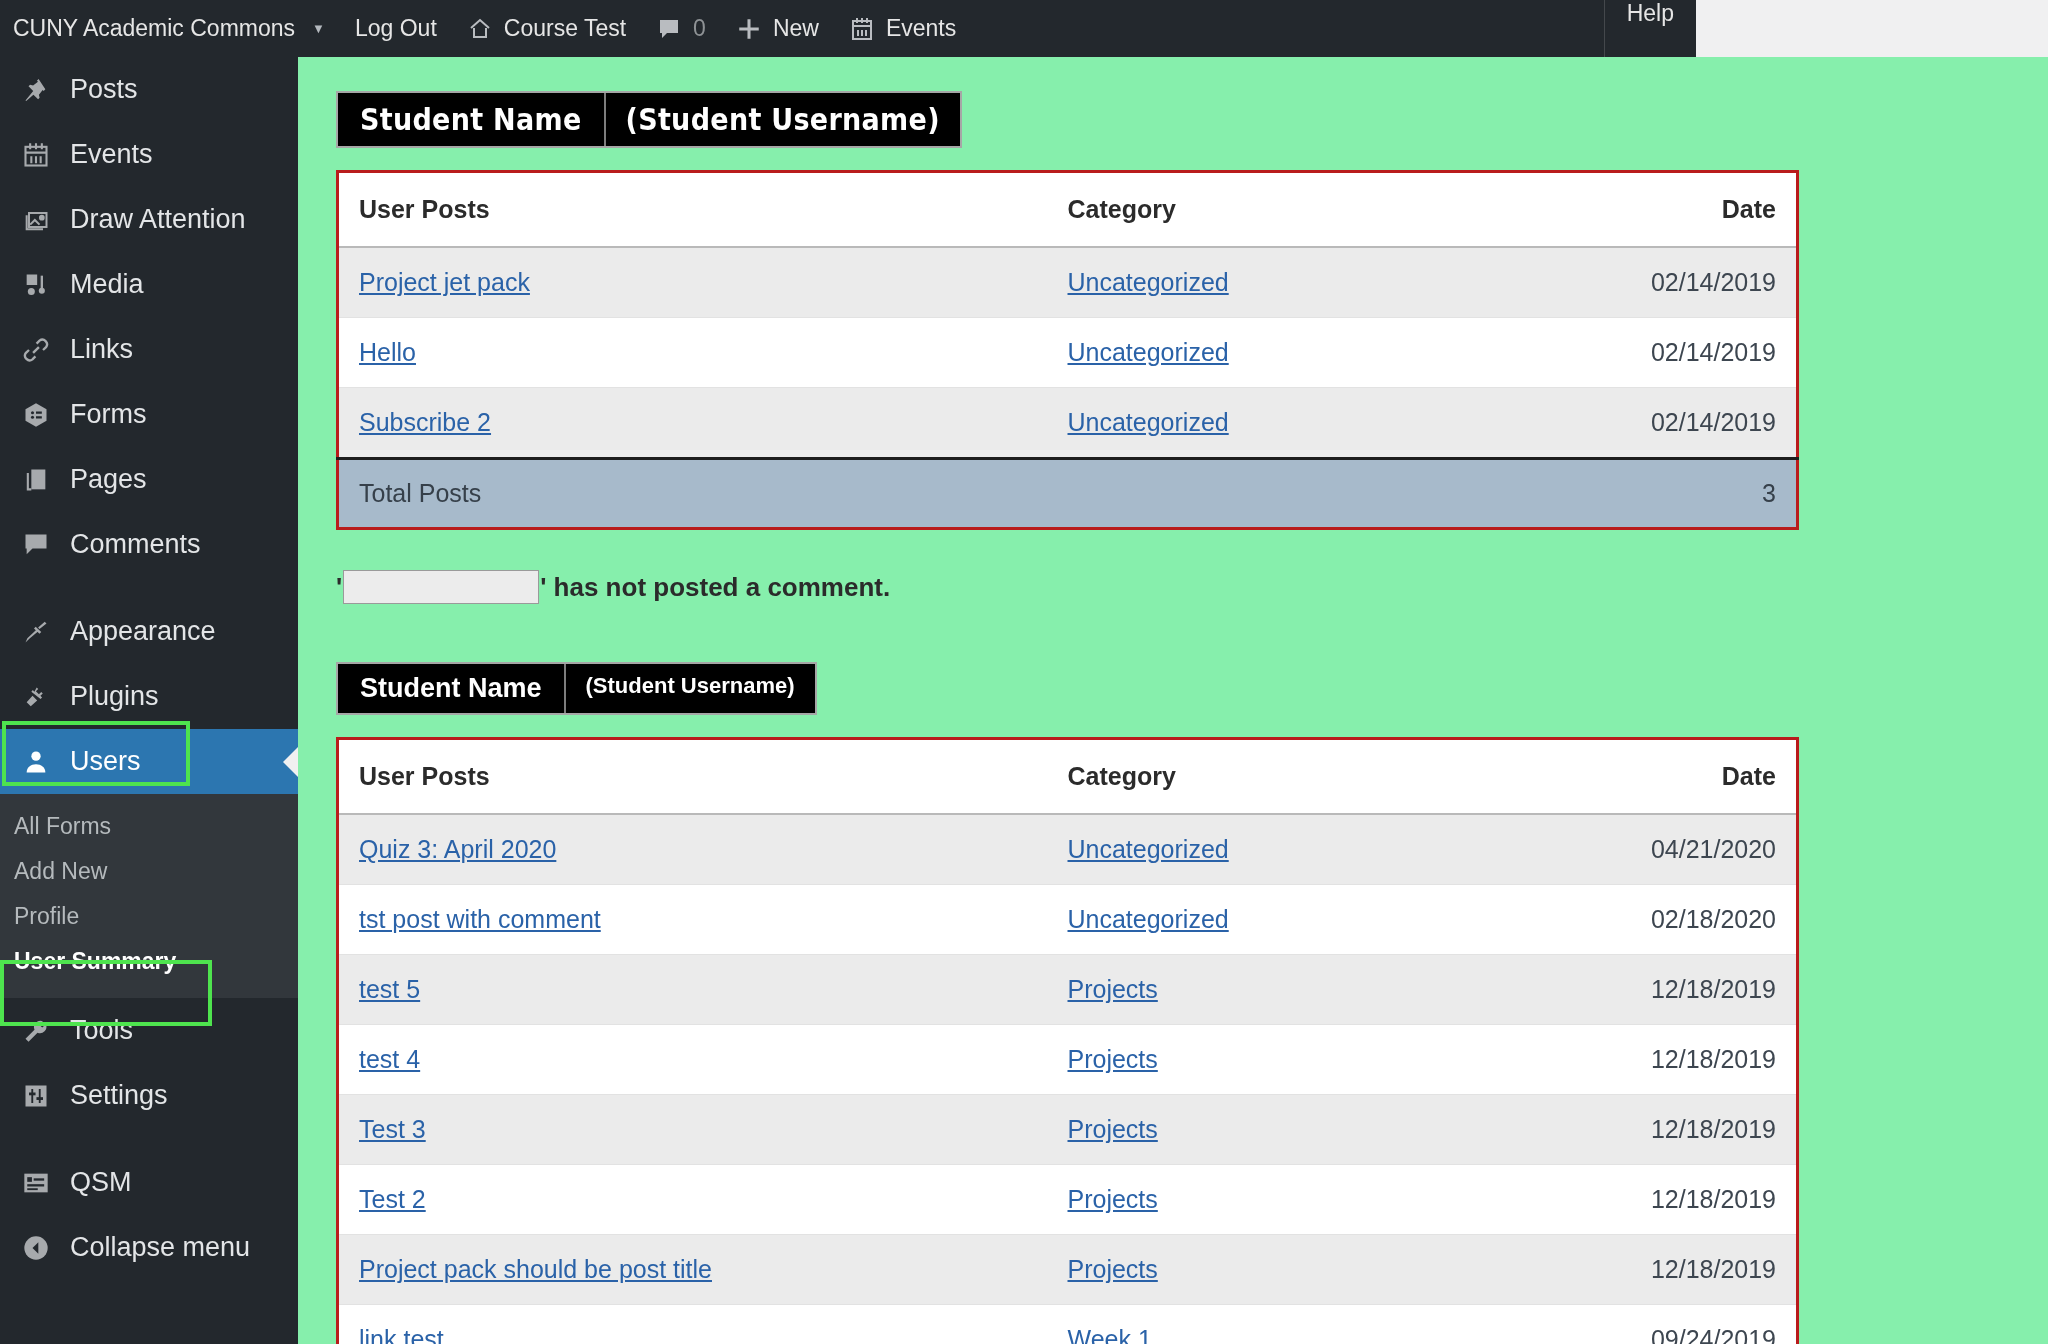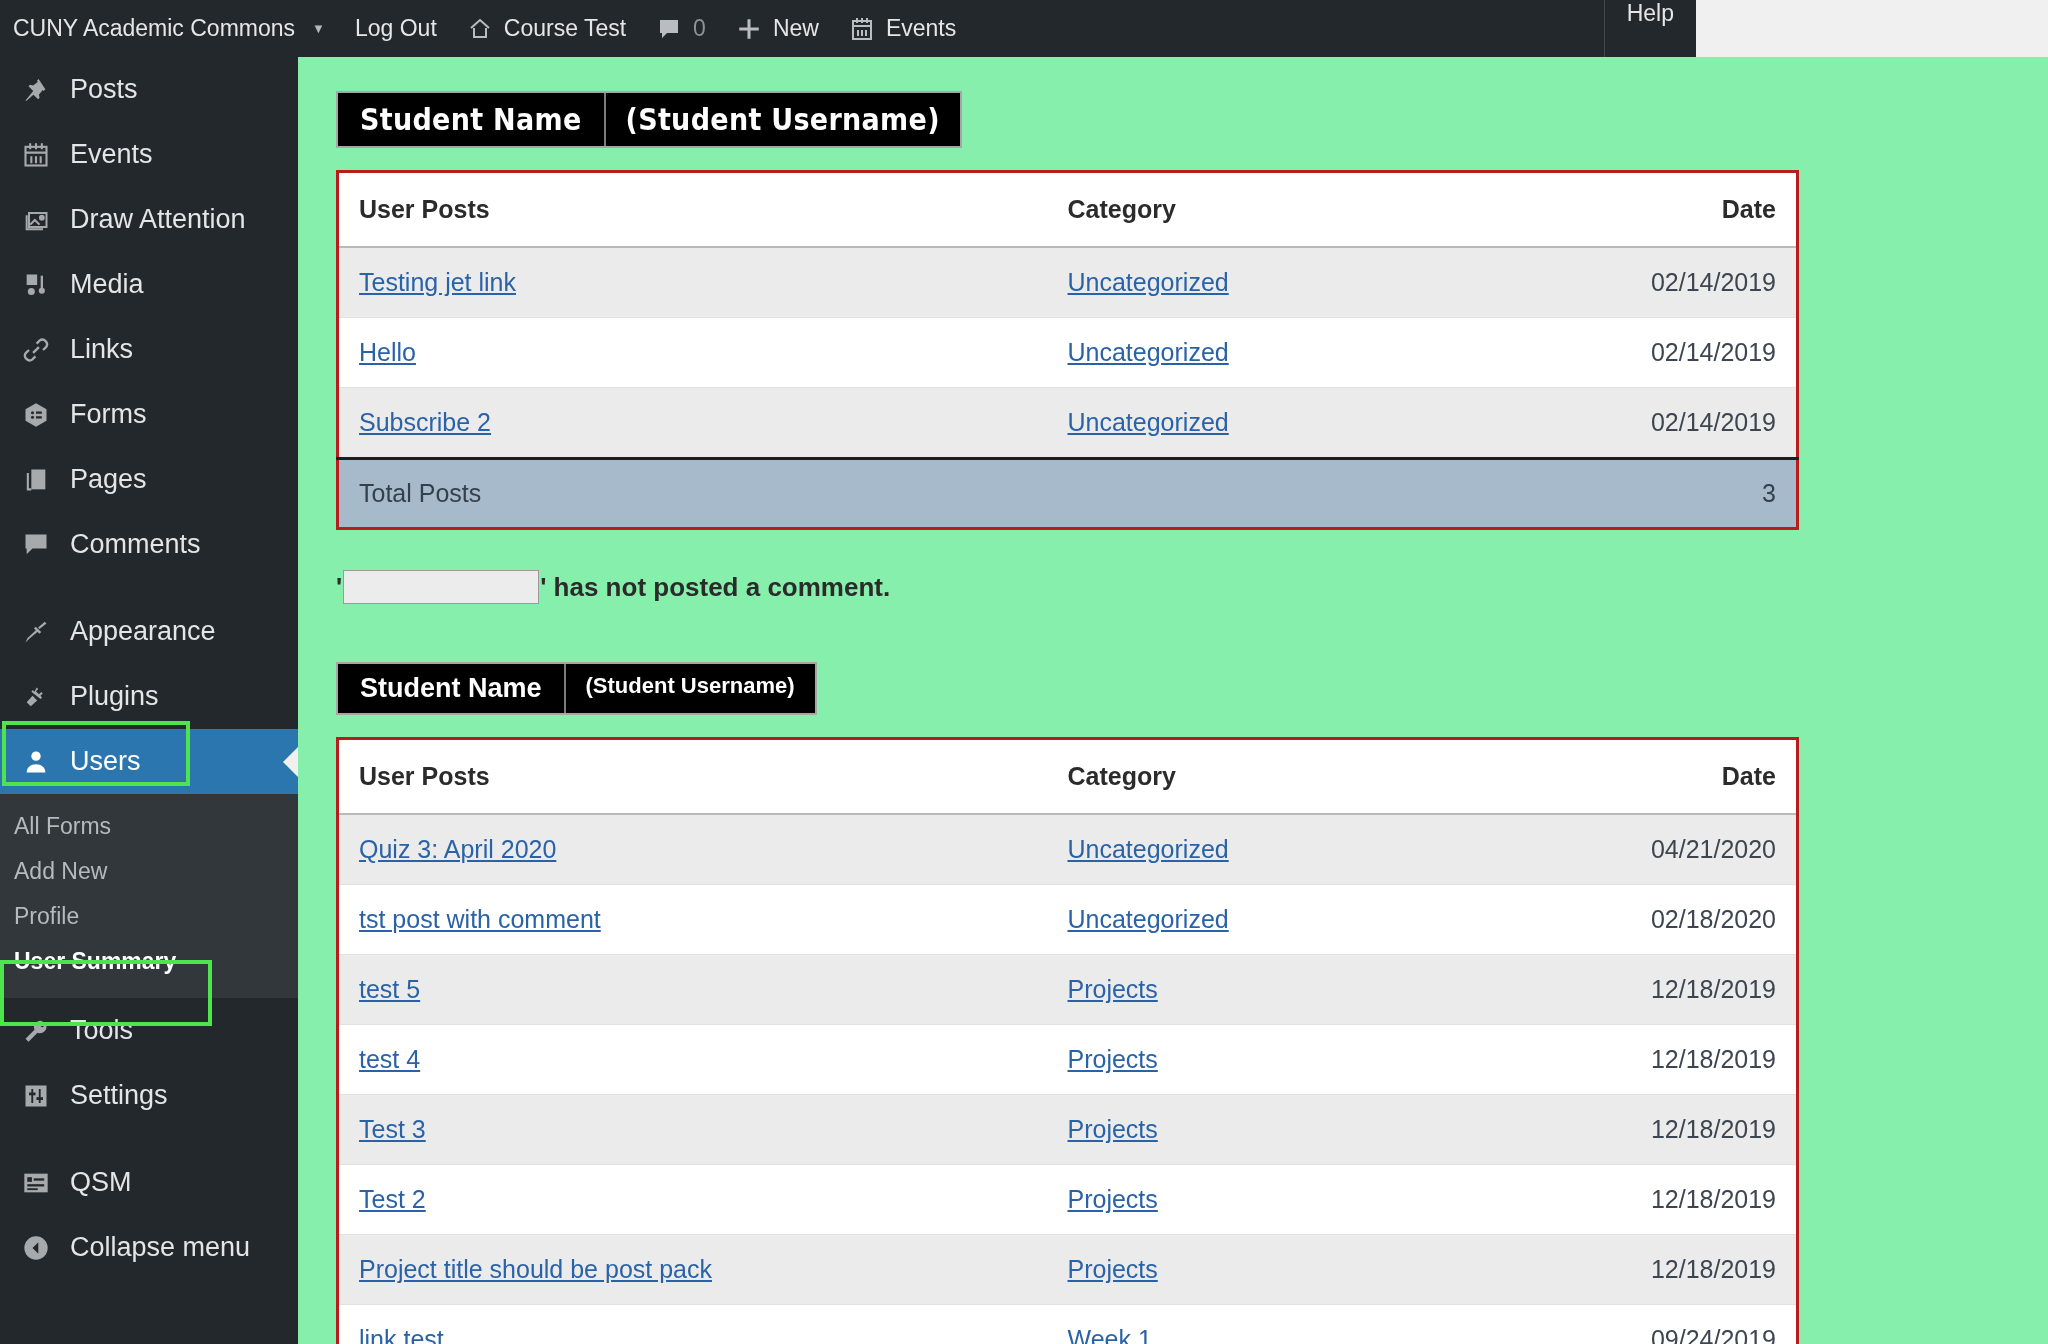--- a/index.html
+++ b/index.html
@@ -427,21 +427,21 @@
       </colgroup>
     <thead>
       <tr>
         <th>User Posts</th>
         <th>Category</th>
         <th class="c-date">Date</th>
       </tr>
     </thead>
     <tbody>
       <tr>
-        <td><a href="#">Testing jet link</a></td>
+        <td><a href="#">Project jet pack</a></td>
         <td><a href="#">Uncategorized</a></td>
         <td class="c-date">02/14/2019</td>
       </tr>
       <tr>
         <td><a href="#">Hello</a></td>
         <td><a href="#">Uncategorized</a></td>
         <td class="c-date">02/14/2019</td>
       </tr>
       <tr>
         <td><a href="#">Subscribe 2</a></td>
@@ -508,21 +508,21 @@
         <td><a href="#">Test 3</a></td>
         <td><a href="#">Projects</a></td>
         <td class="c-date">12/18/2019</td>
       </tr>
       <tr>
         <td><a href="#">Test 2</a></td>
         <td><a href="#">Projects</a></td>
         <td class="c-date">12/18/2019</td>
       </tr>
       <tr>
-        <td><a href="#">Project title should be post pack</a></td>
+        <td><a href="#">Project pack should be post title</a></td>
         <td><a href="#">Projects</a></td>
         <td class="c-date">12/18/2019</td>
       </tr>
       <tr>
         <td><a href="#">link test</a></td>
         <td><a href="#">Week 1</a></td>
         <td class="c-date">09/24/2019</td>
       </tr>
 
     </tbody>

